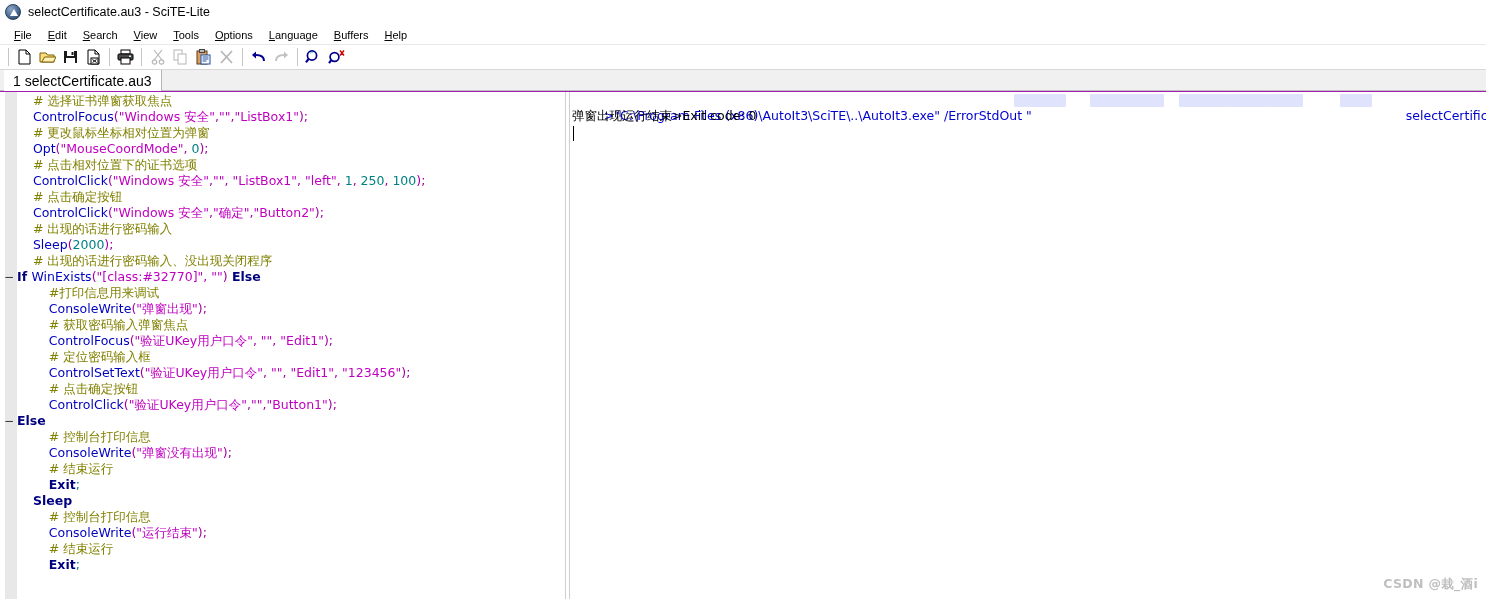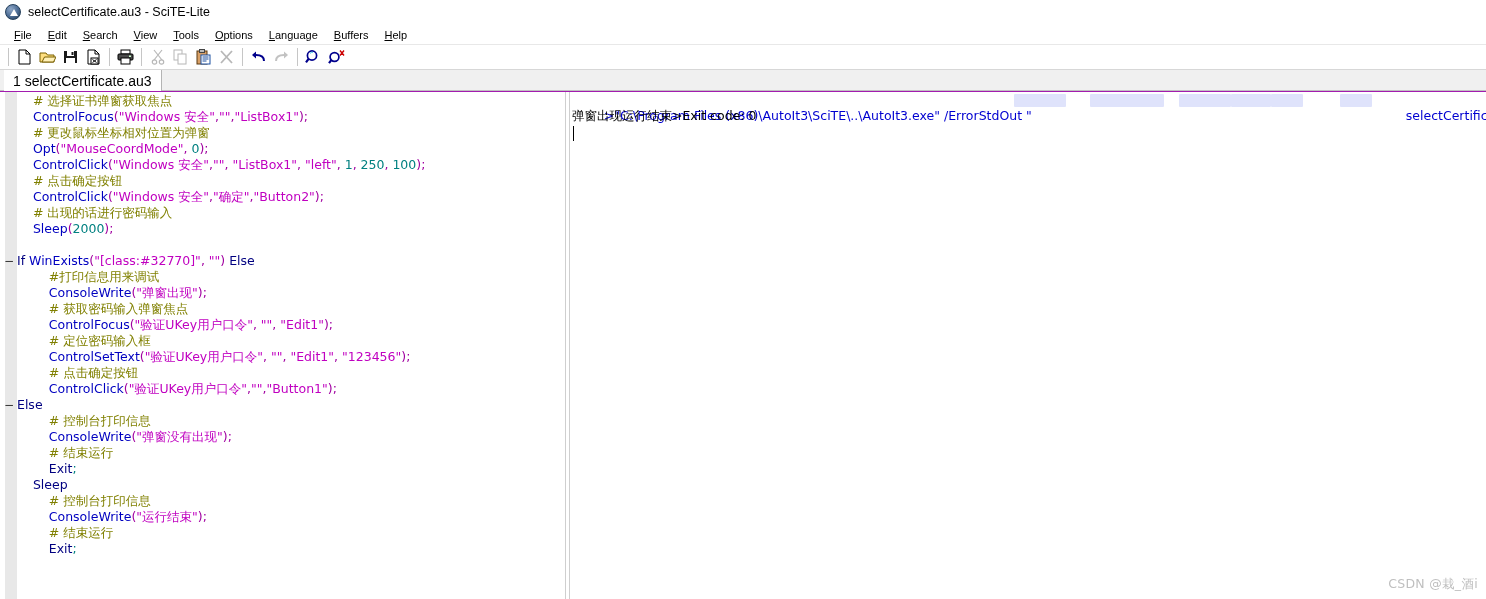--- a/index.html
+++ b/index.html
@@ -89,21 +89,21 @@
   .ln { height: 16px; line-height: 16px; white-space: pre; position: relative; }
   .fold-mark {
     position: absolute; left: -14px; top: 0; width: 12px; height: 16px;
     line-height: 16px; text-align: center; font-size: 12px; color: #333;
     font-family: "DejaVu Sans", sans-serif;
   }
 
   
   .c-com  { color: #808000; }
   .c-fun  { color: #0000c0; }
-  .c-kw   { color: #000080; font-weight: normal; }
+  .c-kw   { color: #000080; font-weight: bold; }
   .c-str  { color: #c000c0; }
   .c-pun  { color: #a000a0; }
   .c-num  { color: #008080; }
 
   
   .splitter {
     position: absolute; left: 565px; top: 0; width: 5px; height: 507px;
     background: #ffffff; border-left: 1px solid #cfcfcf; border-right: 1px solid #cfcfcf;
     cursor: col-resize;
   }
@@ -125,20 +125,21 @@
   .caret {
     position: absolute; left: 3px; top: 34px; width: 1px; height: 15px;
     background: #000000;
   }
 
   .watermark {
     position: absolute; right: 8px; bottom: 6px;
     font-size: 12.5px; color: #bfbfbf;
     font-family: "DejaVu Sans", sans-serif;
     letter-spacing: 0.3px;
+    font-weight: bold;
   }
 </style>
 </head>
 <body>
 
 <div id="app">
 
   <div class="titlebar">
     <div class="app-icon"></div>
     <div class="title-text">selectCertificate.au3 - SciTE-Lite</div>
@@ -259,26 +260,27 @@
   <div class="panes">
 
     <div class="editor-pane">
       <div class="sel-margin"></div>
       <div class="fold-margin"></div>
       <div class="code-area" id="code-area">
           <div class="ln"><span>    </span><span class="c-com"># 选择证书弹窗获取焦点</span></div>
           <div class="ln"><span>    </span><span class="c-fun">ControlFocus</span><span class="c-pun">(</span><span class="c-str">"Windows 安全"</span><span class="c-pun">,</span><span class="c-str">""</span><span class="c-pun">,</span><span class="c-str">"ListBox1"</span><span class="c-pun">);</span></div>
           <div class="ln"><span>    </span><span class="c-com"># 更改鼠标坐标相对位置为弹窗</span></div>
           <div class="ln"><span>    </span><span class="c-fun">Opt</span><span class="c-pun">(</span><span class="c-str">"MouseCoordMode"</span><span class="c-pun">, </span><span class="c-num">0</span><span class="c-pun">);</span></div>
+          <div class="ln"><span>    </span><span class="c-com"># 点击相对位置下的证书选项</span></div>
           <div class="ln"><span>    </span><span class="c-fun">ControlClick</span><span class="c-pun">(</span><span class="c-str">"Windows 安全"</span><span class="c-pun">,</span><span class="c-str">""</span><span class="c-pun">, </span><span class="c-str">"ListBox1"</span><span class="c-pun">, </span><span class="c-str">"left"</span><span class="c-pun">, </span><span class="c-num">1</span><span class="c-pun">, </span><span class="c-num">250</span><span class="c-pun">, </span><span class="c-num">100</span><span class="c-pun">);</span></div>
           <div class="ln"><span>    </span><span class="c-com"># 点击确定按钮</span></div>
           <div class="ln"><span>    </span><span class="c-fun">ControlClick</span><span class="c-pun">(</span><span class="c-str">"Windows 安全"</span><span class="c-pun">,</span><span class="c-str">"确定"</span><span class="c-pun">,</span><span class="c-str">"Button2"</span><span class="c-pun">);</span></div>
           <div class="ln"><span>    </span><span class="c-com"># 出现的话进行密码输入</span></div>
           <div class="ln"><span>    </span><span class="c-fun">Sleep</span><span class="c-pun">(</span><span class="c-num">2000</span><span class="c-pun">);</span></div>
-          <div class="ln"><span>    </span></div>
+          <div class="ln"><span>    </span><span class="c-com"># 出现的话进行密码输入、没出现关闭程序</span></div>
           <div class="ln"><span class="fold-mark">−</span><span></span><span class="c-kw">If </span><span class="c-fun">WinExists</span><span class="c-pun">(</span><span class="c-str">"[class:#32770]"</span><span class="c-pun">, </span><span class="c-str">""</span><span class="c-pun">)</span><span class="c-kw"> Else</span></div>
           <div class="ln"><span>        </span><span class="c-com">#打印信息用来调试</span></div>
           <div class="ln"><span>        </span><span class="c-fun">ConsoleWrite</span><span class="c-pun">(</span><span class="c-str">"弹窗出现"</span><span class="c-pun">);</span></div>
           <div class="ln"><span>        </span><span class="c-com"># 获取密码输入弹窗焦点</span></div>
           <div class="ln"><span>        </span><span class="c-fun">ControlFocus</span><span class="c-pun">(</span><span class="c-str">"验证UKey用户口令"</span><span class="c-pun">, </span><span class="c-str">""</span><span class="c-pun">, </span><span class="c-str">"Edit1"</span><span class="c-pun">);</span></div>
           <div class="ln"><span>        </span><span class="c-com"># 定位密码输入框</span></div>
           <div class="ln"><span>        </span><span class="c-fun">ControlSetText</span><span class="c-pun">(</span><span class="c-str">"验证UKey用户口令"</span><span class="c-pun">, </span><span class="c-str">""</span><span class="c-pun">, </span><span class="c-str">"Edit1"</span><span class="c-pun">, </span><span class="c-str">"123456"</span><span class="c-pun">);</span></div>
           <div class="ln"><span>        </span><span class="c-com"># 点击确定按钮</span></div>
           <div class="ln"><span>        </span><span class="c-fun">ControlClick</span><span class="c-pun">(</span><span class="c-str">"验证UKey用户口令"</span><span class="c-pun">,</span><span class="c-str">""</span><span class="c-pun">,</span><span class="c-str">"Button1"</span><span class="c-pun">);</span></div>
           <div class="ln"><span class="fold-mark">−</span><span></span><span class="c-kw">Else</span></div>

